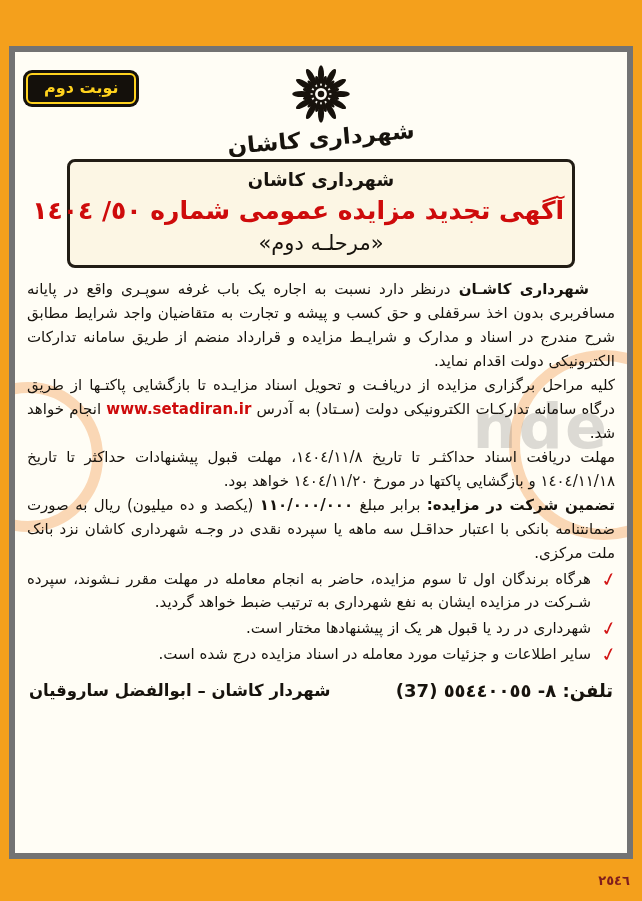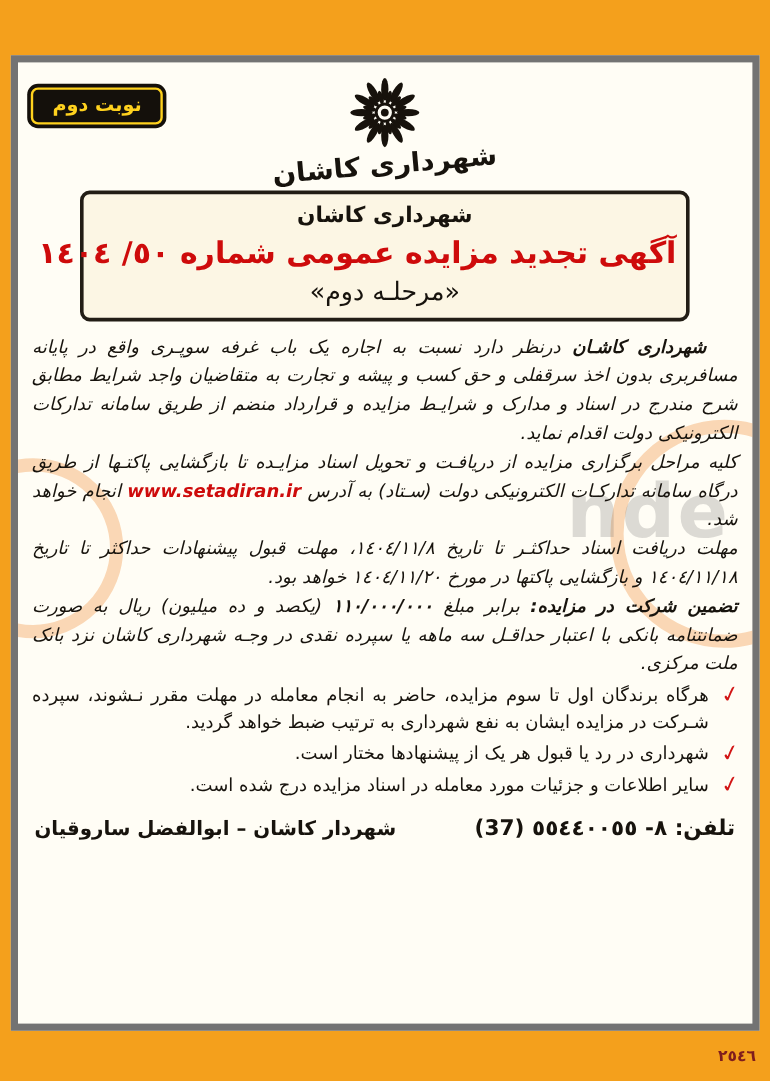--- a/index.html
+++ b/index.html
@@ -45,21 +45,21 @@
     position:relative; z-index:2;
   }
   .h1 { font-size:18px; font-weight:bold; }
   .h2 { font-size:25px; font-weight:bold; color:#CE0B0B; margin-top:6px; white-space:nowrap; }
   .h3 { font-size:21px; font-weight:normal; margin-top:6px; }
   
   .body-text {
     margin:9px 2px 0;
     font-size:15px; line-height:24px;
     text-align:justify;
-    position:relative; z-index:2;font-style:italic;
+    position:relative; z-index:2;
   }
   .para { margin:0; }
   .para.indent { text-indent:26px; }
   .b { font-weight:bold; }
   .red { color:#CE0B0B; }
   
   .checklist { margin:3px 2px 0; font-size:15px; line-height:23px; position:relative; z-index:2; }
   .check-item { position:relative; padding-right:24px; text-align:justify; margin-top:3px; }
   .check {
     position:absolute; right:-2px; top:0;

